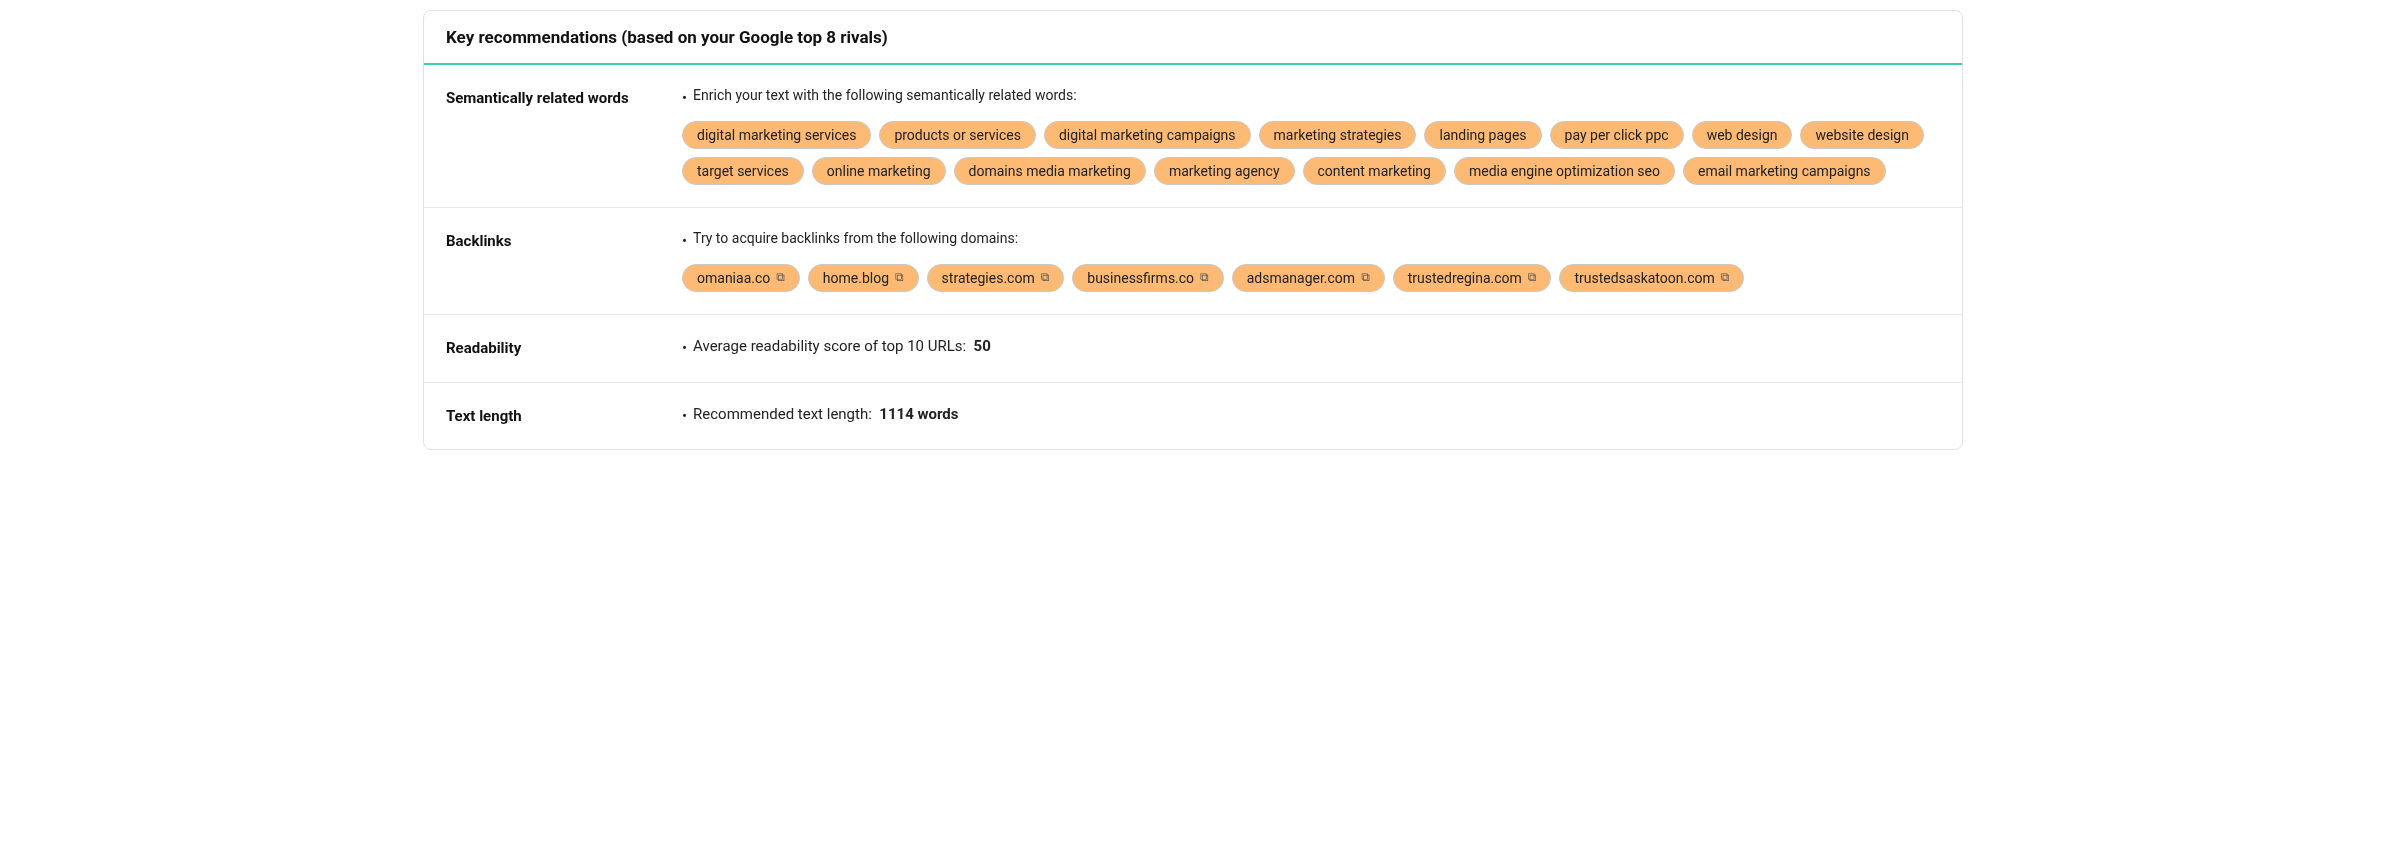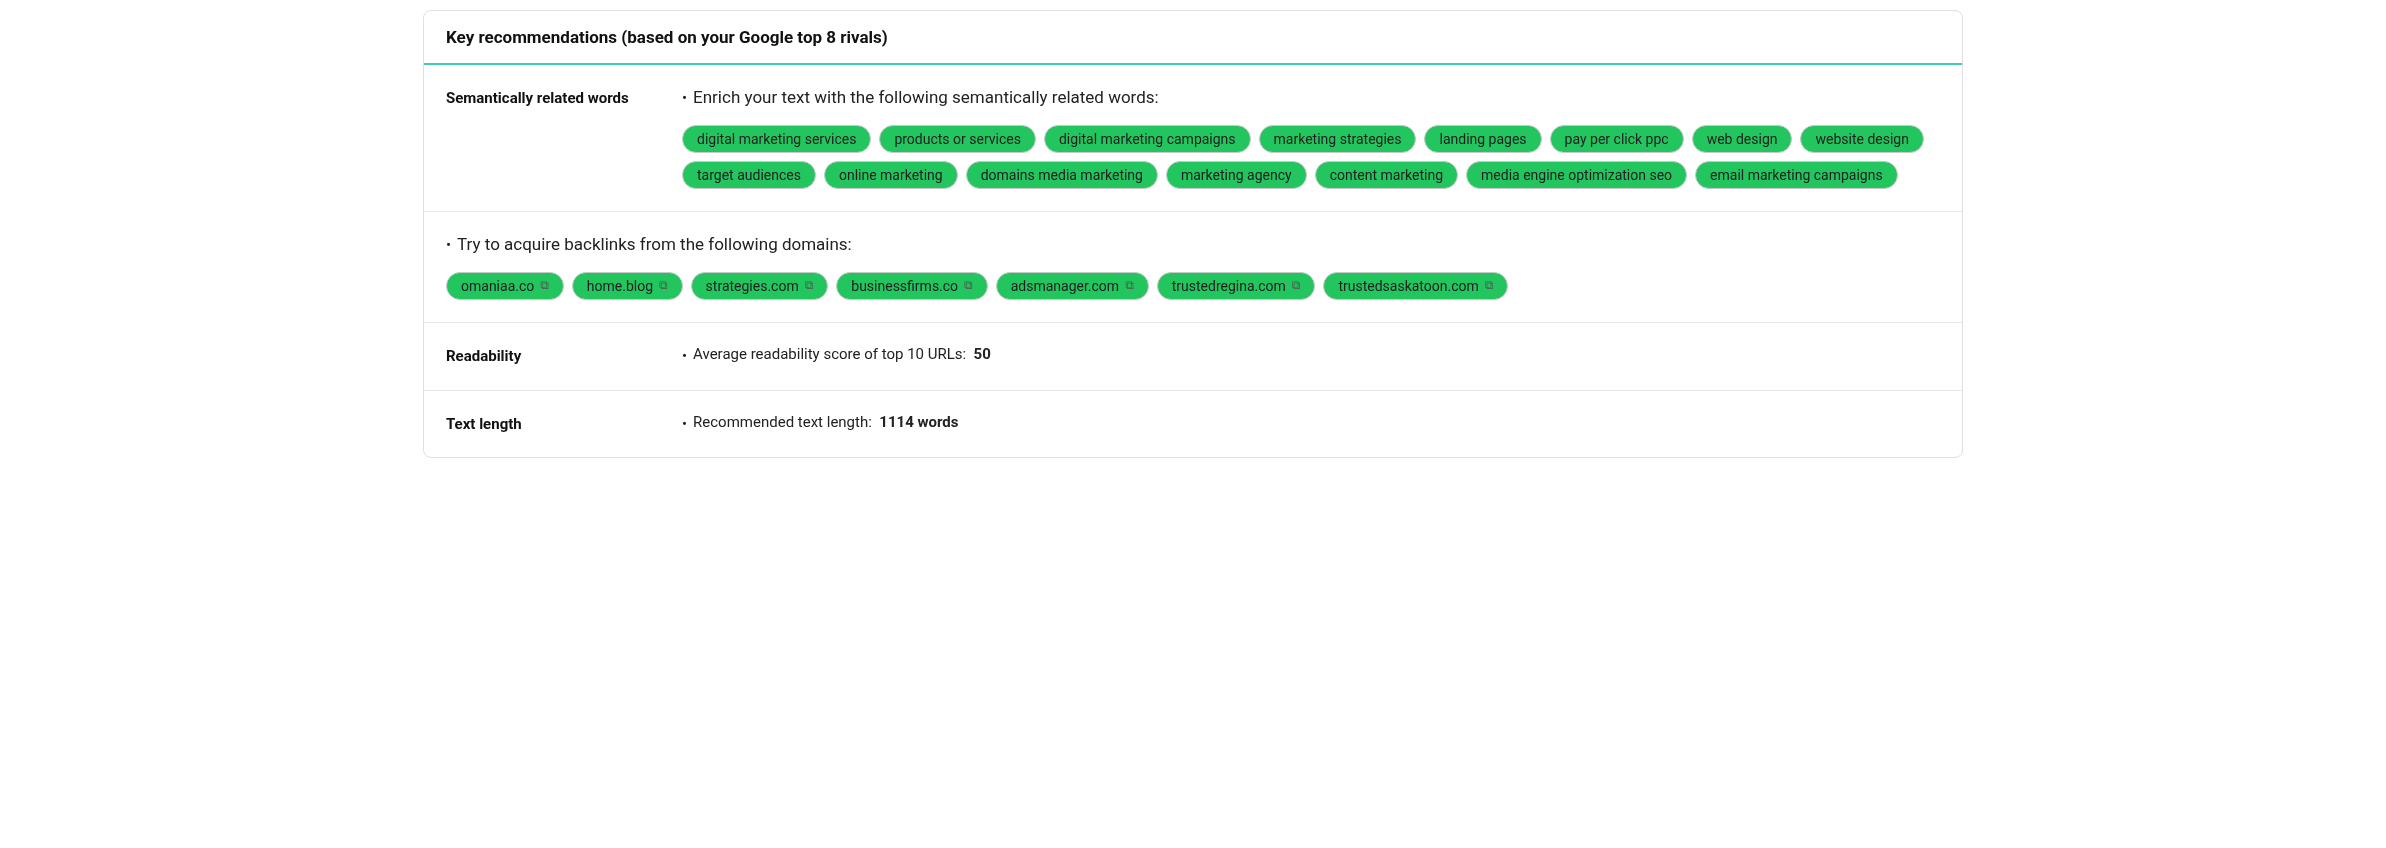--- a/index.html
+++ b/index.html
@@ -52,38 +52,38 @@
       color: #111;
       padding-top: 2px;
     }
 
     .section-content {
       flex: 1;
     }
 
     .section-intro {
       margin-bottom: 12px;
-      font-size: 17px;
+      font-size: 14px;
       color: #222;
     }
 
     .tags-wrapper {
       display: flex;
       flex-wrap: wrap;
       gap: 8px;
       margin-top: 6px;
     }
 
     .tag {
       border: 1px solid #c8c8c8;
       border-radius: 999px;
       padding: 5px 14px;
       font-size: 14px;
       color: #222;
-      background: #22c55e;
+      background: #fdba74;
       white-space: nowrap;
     }
 
     .tag-with-icon {
       display: inline-flex;
       align-items: flex-start;
       gap: 6px;
     }
 
     .ext-icon {
@@ -131,32 +131,33 @@
       </div>
       <div class="tags-wrapper" id="sem-tags">
       <span class="tag">digital marketing services</span>
           <span class="tag">products or services</span>
           <span class="tag">digital marketing campaigns</span>
           <span class="tag">marketing strategies</span>
           <span class="tag">landing pages</span>
           <span class="tag">pay per click ppc</span>
           <span class="tag">web design</span>
           <span class="tag">website design</span>
-          <span class="tag">target audiences</span>
+          <span class="tag">target services</span>
           <span class="tag">online marketing</span>
           <span class="tag">domains media marketing</span>
           <span class="tag">marketing agency</span>
           <span class="tag">content marketing</span>
           <span class="tag">media engine optimization seo</span>
           <span class="tag">email marketing campaigns</span>
         </div>
     </div>
   </div>
 
   <div class="section">
+    <div class="section-label">Backlinks</div>
     <div class="section-content">
       <div class="bullet-line">
         <span class="bullet-dot">•</span>
         <span class="section-intro">Try to acquire backlinks from the following domains:</span>
       </div>
       <div class="tags-wrapper" id="backlinks-tags">
       <span class="tag tag-with-icon">
             <span>omaniaa.co</span>
             <span class="ext-icon">⧉</span>
           </span>

